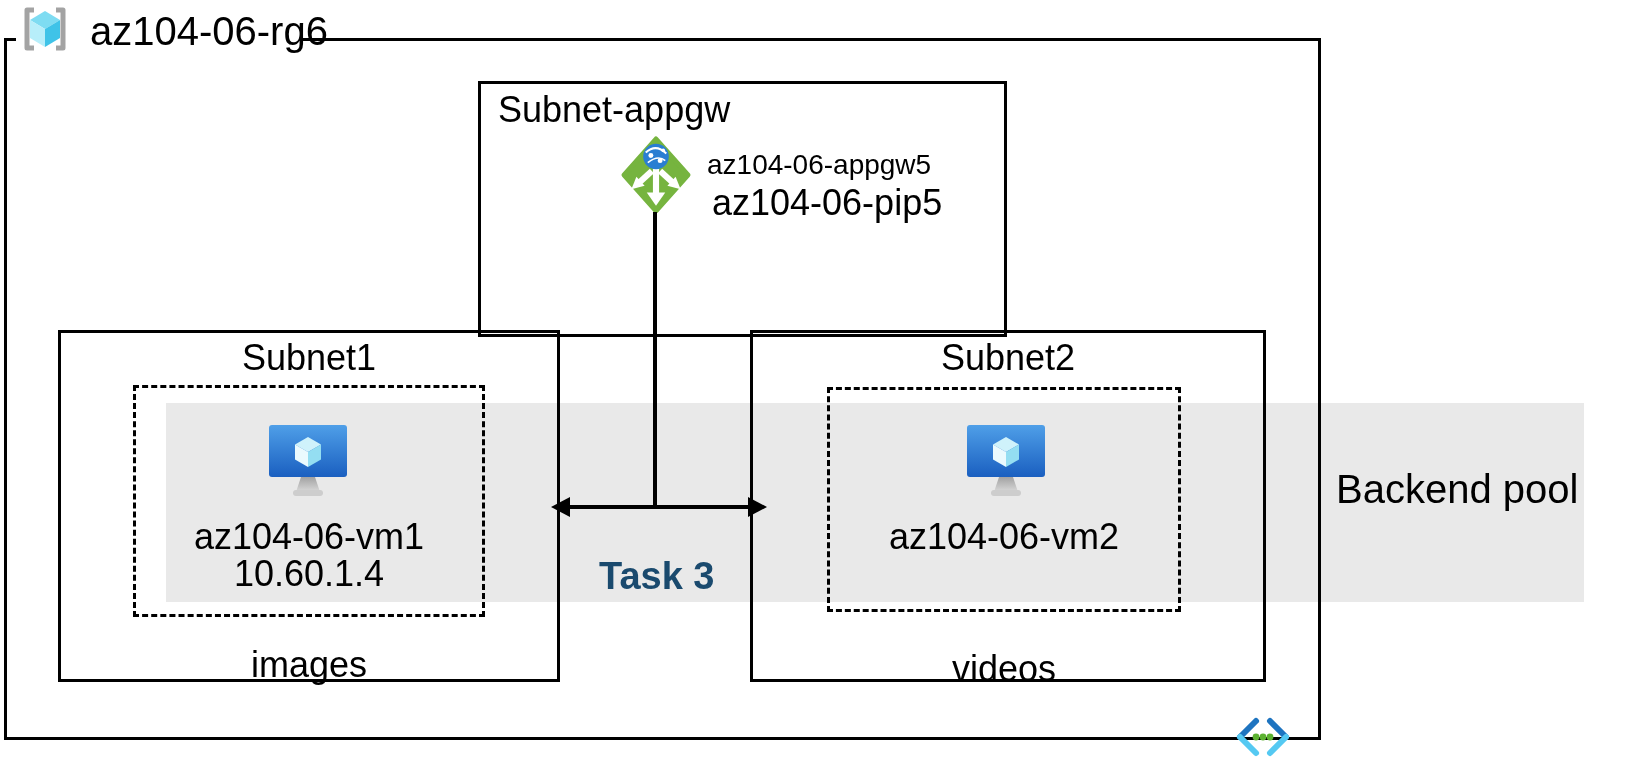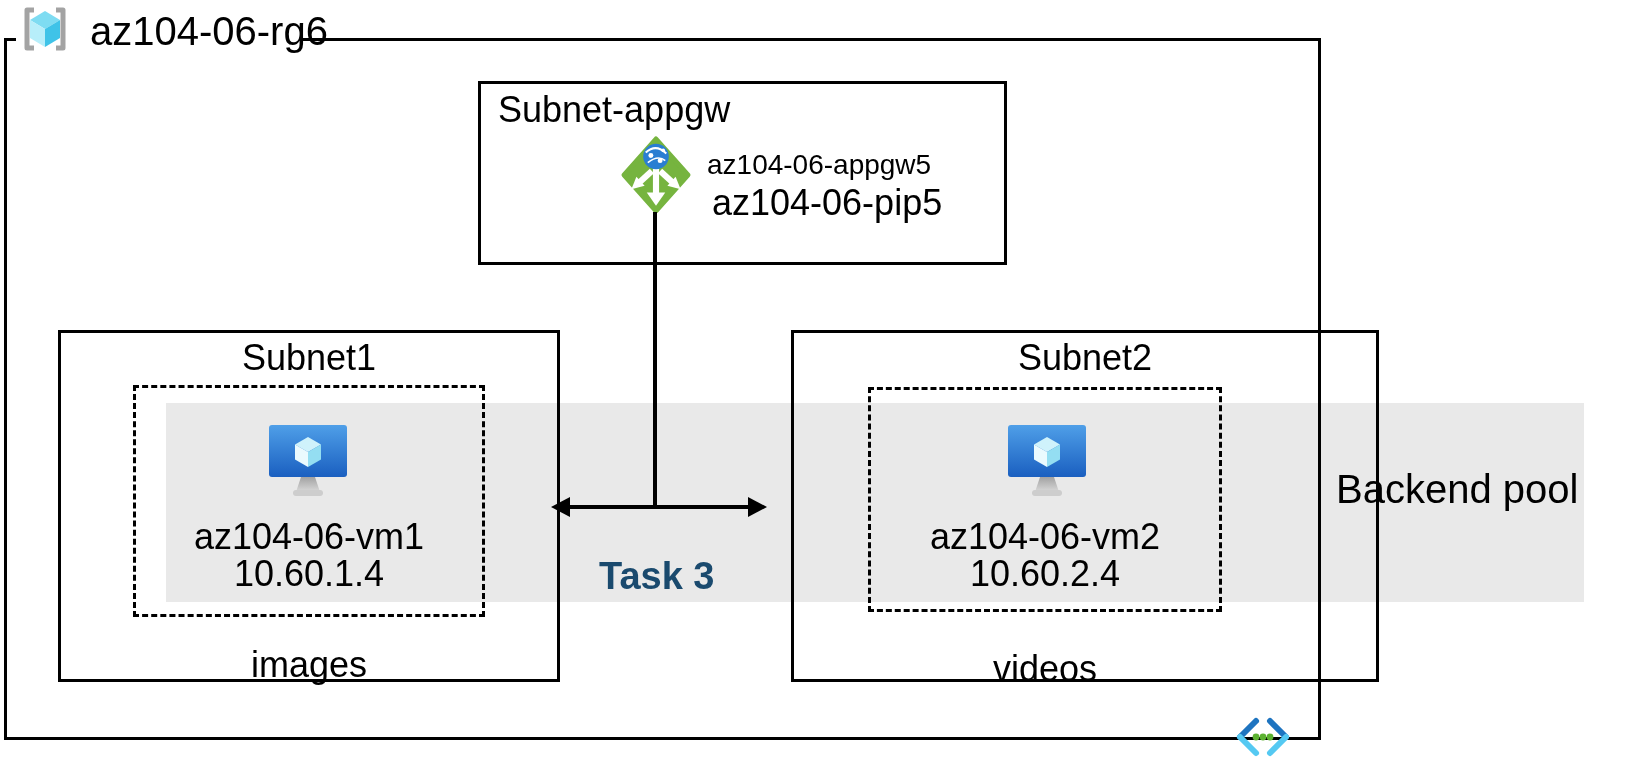--- a/index.html
+++ b/index.html
@@ -11,35 +11,35 @@
   .txt{white-space:nowrap;}
   
   .band{left:166px;top:403px;width:1418px;height:199px;background:var(--backend_band_gray,#e9e9e9);}
   .band-label{left:1336px;top:466px;font-size:40px;line-height:46px;}
   
   .rg-box{left:4px;top:38px;width:1317px;height:702px;border:3px solid var(--line_black,#000);box-sizing:border-box;}
   .rg-gap{left:16px;top:35px;width:286px;height:9px;background:#fff;}
   .rg-icon{left:19px;top:6px;width:52px;height:46px;}
   .rg-label{left:90px;top:11px;font-size:40px;line-height:40px;}
   
-  .appgw-box{left:478px;top:81px;width:529px;height:184px;border:3px solid var(--line_black,#000);box-sizing:border-box;}
+  .appgw-box{left:478px;top:81px;width:529px;height:256px;border:3px solid var(--line_black,#000);box-sizing:border-box;}
   .appgw-label{left:17px;top:6px;font-size:36px;line-height:40px;}
   .appgw-icon{left:140px;top:52px;width:70px;height:78px;}
   .appgw-name{left:226px;top:62px;font-size:28px;line-height:38px;}
   .pip-name{left:231px;top:100px;font-size:36px;line-height:38px;}
   
   .vline{left:653px;top:212px;width:4px;height:295px;background:var(--line_black,#000);}
   .hline{left:563px;top:505px;width:190px;height:4px;background:var(--line_black,#000);}
   .ah-left{left:551px;top:497px;width:0;height:0;border-right:19px solid var(--line_black,#000);border-top:10px solid transparent;border-bottom:10px solid transparent;}
   .ah-right{left:748px;top:497px;width:0;height:0;border-left:19px solid var(--line_black,#000);border-top:10px solid transparent;border-bottom:10px solid transparent;}
   .task-label{left:599px;top:556px;font-size:38px;font-weight:bold;color:var(--task_navy,#1a4a6e);line-height:40px;}
   
   .subnet-box{top:330px;border:3px solid var(--line_black,#000);box-sizing:border-box;background:transparent;}
   .s1{left:58px;width:502px;height:352px;}
-  .s2{left:791px;width:588px;height:352px;}
+  .s2{left:750px;width:516px;height:352px;}
   .subnet-title{top:5px;left:0;width:100%;text-align:center;font-size:36px;line-height:40px;}
   .dashed{border:3px dashed var(--line_black,#000);box-sizing:border-box;background:transparent;}
   .s1 .dashed{left:72px;top:52px;width:352px;height:232px;}
   .s2 .dashed{left:74px;top:54px;width:354px;height:225px;}
   .vm-icon{width:80px;height:74px;}
   .s1 .vm-icon{left:207px;top:91px;}
   .s2 .vm-icon{left:213px;top:91px;}
   .vm-text{text-align:center;font-size:36px;line-height:37px;}
   .s1 .vm-text{left:72px;top:185px;width:352px;}
   .s2 .vm-text{left:74px;top:185px;width:354px;}
@@ -132,21 +132,20 @@
     <svg class="abs vm-icon" viewBox="0 0 80 74">
       <rect x="1" y="1" width="78" height="52" rx="3" fill="url(#vmScreen)"></rect>
       <polygon points="40,13 53,20.5 40,28 27,20.5" fill="#cff2fb"></polygon>
       <polygon points="27,20.5 40,28 40,43 27,35.5" fill="#eafafe"></polygon>
       <polygon points="53,20.5 40,28 40,43 53,35.5" fill="#94def2"></polygon>
       <polygon points="33,53 47,53 52,68 28,68" fill="url(#vmStand)"></polygon>
       <rect x="25" y="66" width="30" height="6" rx="3" fill="#cdcdcd"></rect>
     </svg>
     <div class="abs vm-text">
       <div>az104-06-vm2</div>
-      <div>10.60.2.4</div>
     </div>
     <div class="abs app-label">videos</div>
   </div>
 
   <svg class="abs vnet-icon" viewBox="0 0 58 44">
     <line x1="22" y1="6" x2="6" y2="22" stroke-width="6" stroke-linecap="round" style="stroke:var(--vnet_dark_blue,#1e74c0)"></line>
     <line x1="6" y1="22" x2="22" y2="38" stroke-width="6" stroke-linecap="round" style="stroke:var(--vnet_cyan,#55c9f2)"></line>
     <line x1="36" y1="6" x2="52" y2="22" stroke-width="6" stroke-linecap="round" style="stroke:var(--vnet_dark_blue,#1e74c0)"></line>
     <line x1="52" y1="22" x2="36" y2="38" stroke-width="6" stroke-linecap="round" style="stroke:var(--vnet_cyan,#55c9f2)"></line>
     <circle cx="22" cy="22" r="3.4" style="fill:var(--vnet_dot_green,#5cb232)"></circle>

